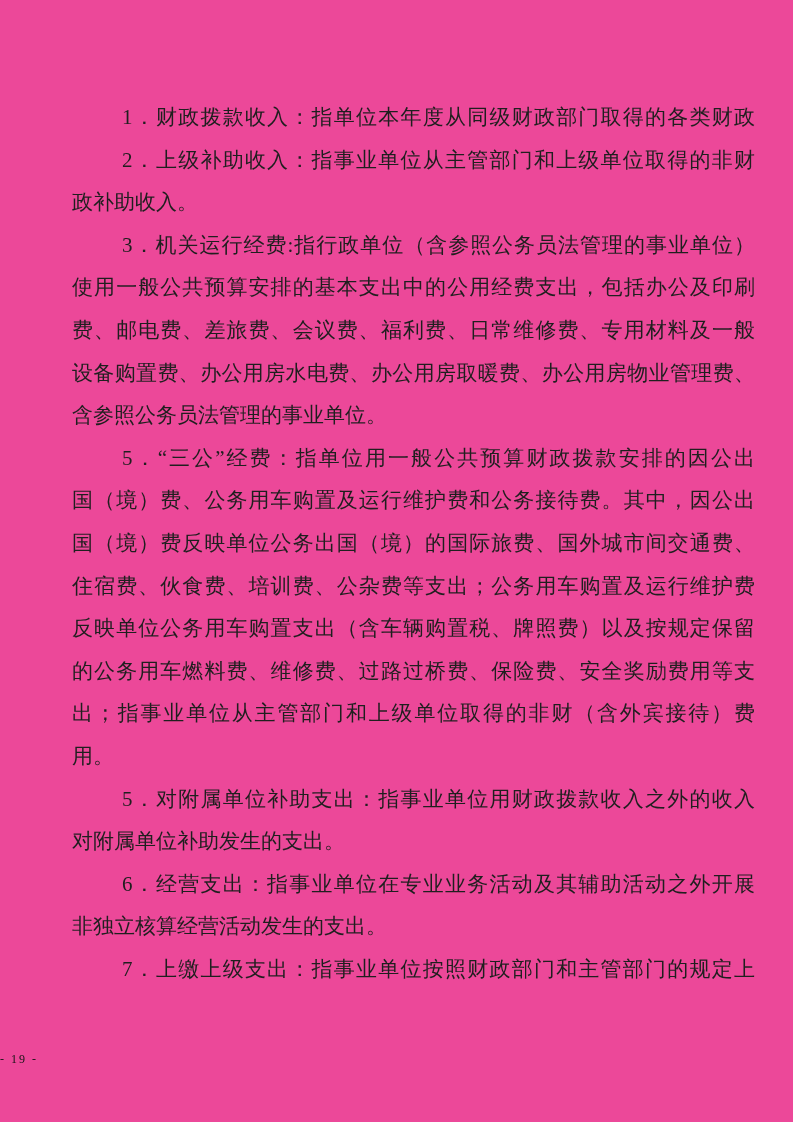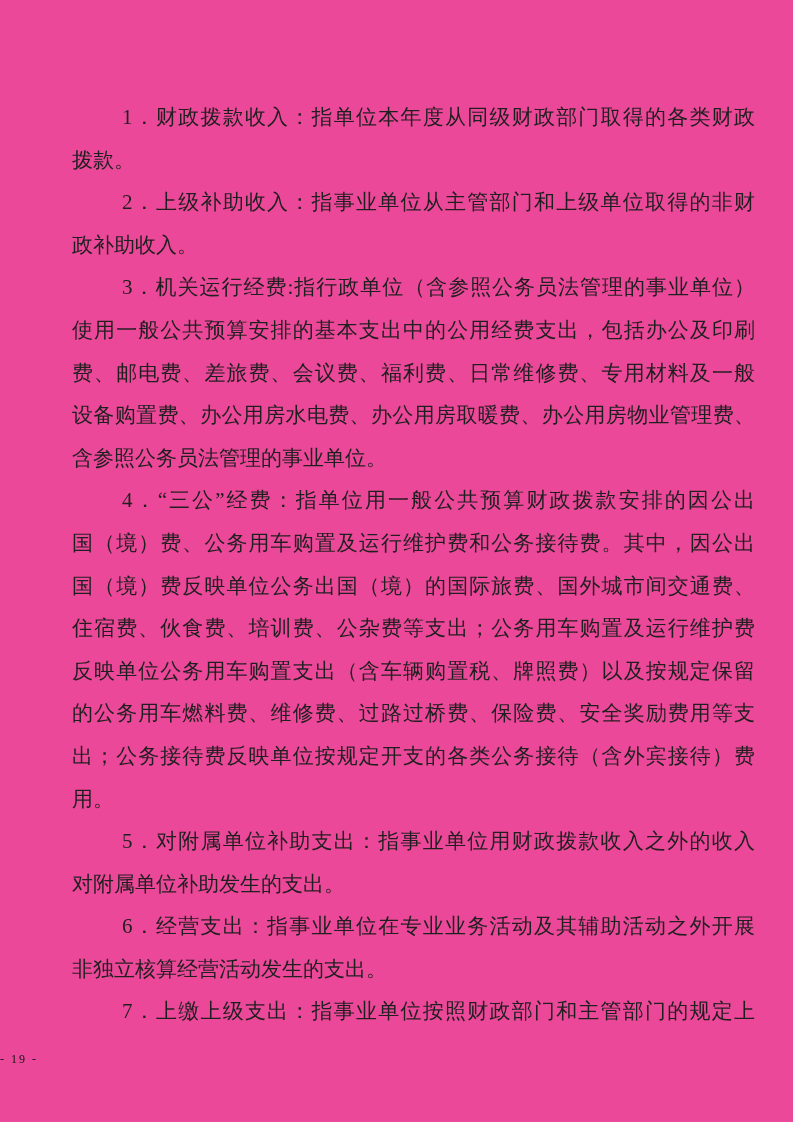--- a/index.html
+++ b/index.html
@@ -46,35 +46,34 @@
     letter-spacing: 2px;
     color: #151515;
   }
 </style>
 </head>
 <body>
 
 <div class="page">
   <div class="body-text">
       <div class="line indent justify">1．财政拨款收入：指单位本年度从同级财政部门取得的各类财政</div>
-      <div class="line">拨款。</div>
       <div class="line indent justify">2．上级补助收入：指事业单位从主管部门和上级单位取得的非财</div>
       <div class="line">政补助收入。</div>
       <div class="line indent justify">3．机关运行经费:指行政单位（含参照公务员法管理的事业单位）</div>
       <div class="line justify">使用一般公共预算安排的基本支出中的公用经费支出，包括办公及印刷</div>
       <div class="line justify">费、邮电费、差旅费、会议费、福利费、日常维修费、专用材料及一般</div>
       <div class="line justify">设备购置费、办公用房水电费、办公用房取暖费、办公用房物业管理费、</div>
       <div class="line">含参照公务员法管理的事业单位。</div>
-      <div class="line indent justify">4．“三公”经费：指单位用一般公共预算财政拨款安排的因公出</div>
+      <div class="line indent justify">5．“三公”经费：指单位用一般公共预算财政拨款安排的因公出</div>
       <div class="line justify">国（境）费、公务用车购置及运行维护费和公务接待费。其中，因公出</div>
       <div class="line justify">国（境）费反映单位公务出国（境）的国际旅费、国外城市间交通费、</div>
       <div class="line justify">住宿费、伙食费、培训费、公杂费等支出；公务用车购置及运行维护费</div>
       <div class="line justify">反映单位公务用车购置支出（含车辆购置税、牌照费）以及按规定保留</div>
       <div class="line justify">的公务用车燃料费、维修费、过路过桥费、保险费、安全奖励费用等支</div>
-      <div class="line justify">出；公务接待费反映单位按规定开支的各类公务接待（含外宾接待）费</div>
+      <div class="line justify">出；指事业单位从主管部门和上级单位取得的非财（含外宾接待）费</div>
       <div class="line">用。</div>
       <div class="line indent justify">5．对附属单位补助支出：指事业单位用财政拨款收入之外的收入</div>
       <div class="line">对附属单位补助发生的支出。</div>
       <div class="line indent justify">6．经营支出：指事业单位在专业业务活动及其辅助活动之外开展</div>
       <div class="line">非独立核算经营活动发生的支出。</div>
       <div class="line indent justify">7．上缴上级支出：指事业单位按照财政部门和主管部门的规定上</div>
     </div>
   <div class="footer">- 19 -</div>
 </div>
 

